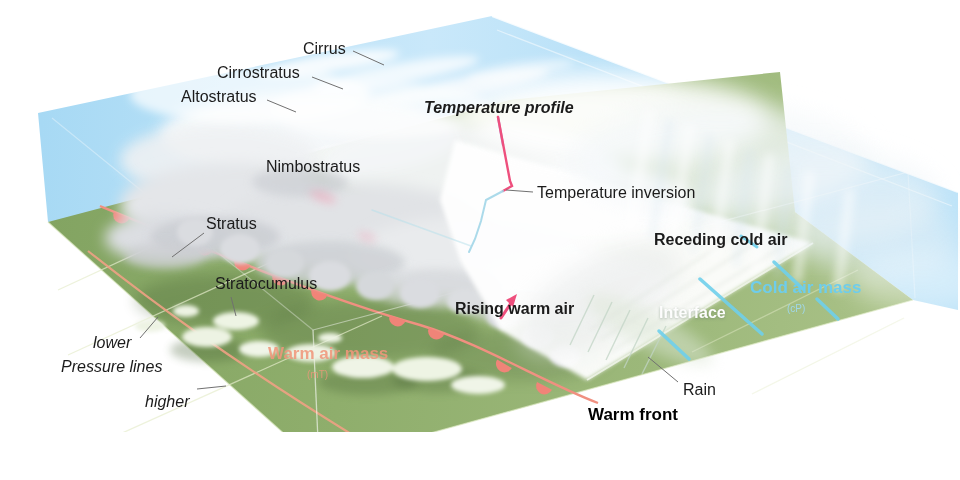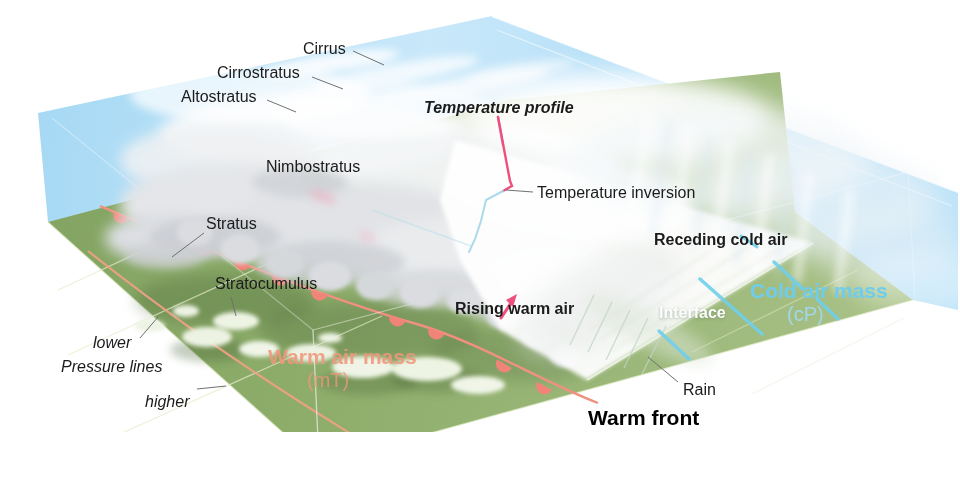--- a/index.html
+++ b/index.html
@@ -8,22 +8,22 @@
   .stage svg{position:absolute;left:0;top:0;}
   .lbl{position:absolute;white-space:nowrap;font-size:16px;color:#1b1b1b;line-height:1.1;}
   .b{font-weight:bold;}
   .i{font-style:italic;}
   .cyan{color:#6ecdec;}
   .cyan2{color:#a0d7e8;}
   .salmon{color:rgba(240,150,123,0.88);}
   .salmon2{color:rgba(240,150,123,0.80);}
   .pink{color:#000000;}
   .white{color:#fdfdfd;text-shadow:0 1px 3px rgba(110,130,110,0.55);}
-  .sz17{font-size:21px;}
-  .sz15{font-size:20px;}
+  .sz17{font-size:17px;}
+  .sz15{font-size:10px;}
 </style>
 </head>
 <body>
 
 <div class="stage">
 
 <svg width="960" height="480" viewBox="0 0 960 480">
   <defs>
     <filter id="f2" x="-60%" y="-60%" width="220%" height="220%">
           <feGaussianBlur stdDeviation="2"></feGaussianBlur>

